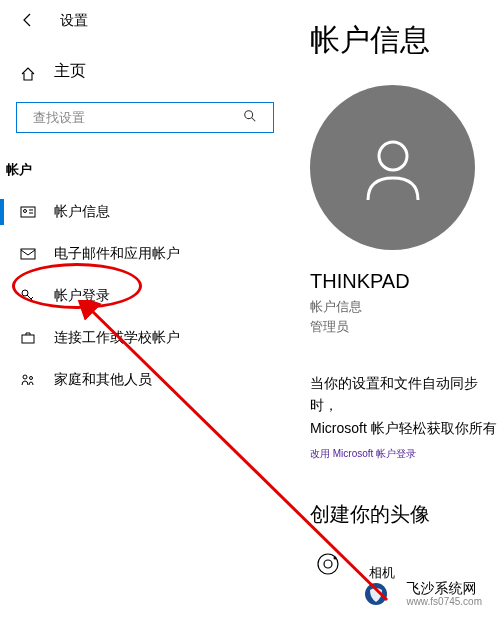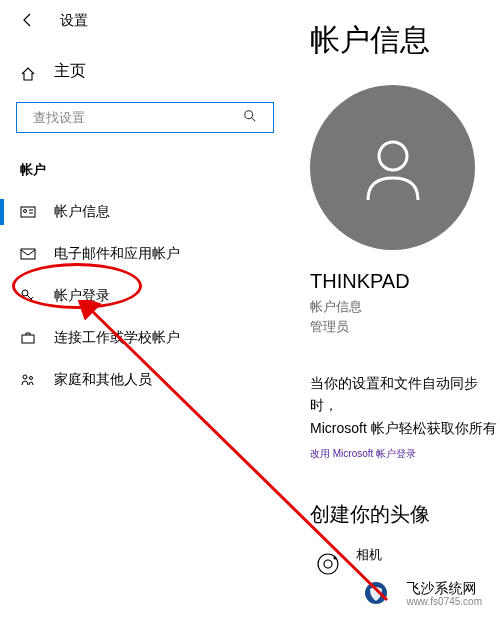--- a/index.html
+++ b/index.html
@@ -63,21 +63,21 @@
       font-family: inherit;
     }
     .search-input::placeholder {
       color: #888;
     }
     .search-icon {
       color: #333;
       font-size: 14px;
     }
     .section-header {
-      padding: 8px 20px 12px 20px;
+      padding: 8px 20px 12px 6px;
       font-size: 13px;
       font-weight: 600;
     }
     .nav-item {
       display: flex;
       align-items: center;
       padding: 12px 20px;
       gap: 18px;
       cursor: pointer;
       font-size: 14px;
@@ -149,22 +149,22 @@
       margin-top: 8px;
       display: inline-block;
     }
     .section-heading {
       font-size: 20px;
       margin-top: 40px;
       margin-bottom: 18px;
     }
     .camera-row {
       display: flex;
-      align-items: flex-start;
-      gap: 10px;
+      align-items: flex-end;
+      gap: 23px;
     }
     .camera-icon-box {
       width: 36px;
       height: 36px;
       display: flex;
       align-items: center;
       justify-content: center;
     }
     .camera-label {
       font-size: 13px;
@@ -187,20 +187,21 @@
       width: 330px;
       height: 310px;
       pointer-events: none;
       z-index: 10;
     }
     .watermark {
       position: absolute;
       bottom: 14px;
       right: 18px;
       display: flex;
+      align-items: center;
       gap: 18px;
     }
     .watermark-logo {
       width: 24px;
       height: 24px;
     }
     .watermark-text {
       display: flex;
       flex-direction: column;
       line-height: 1.1;

